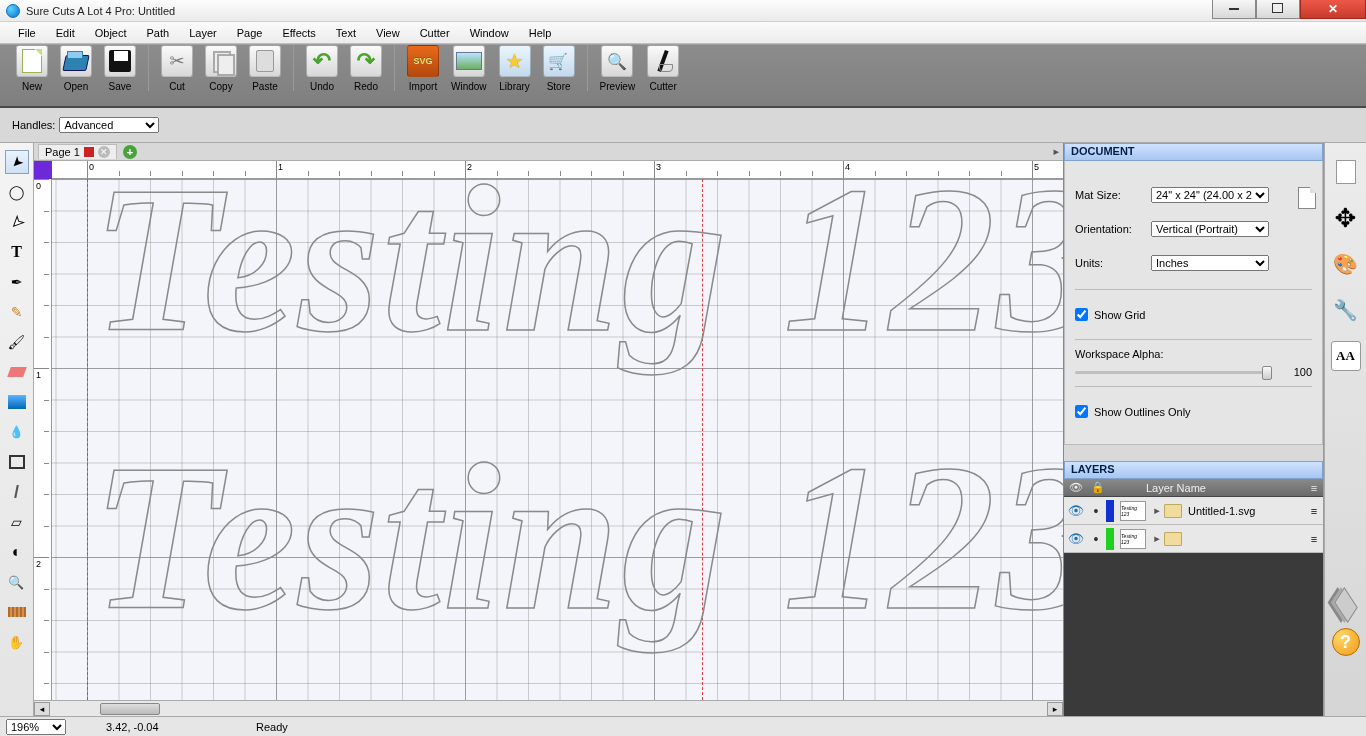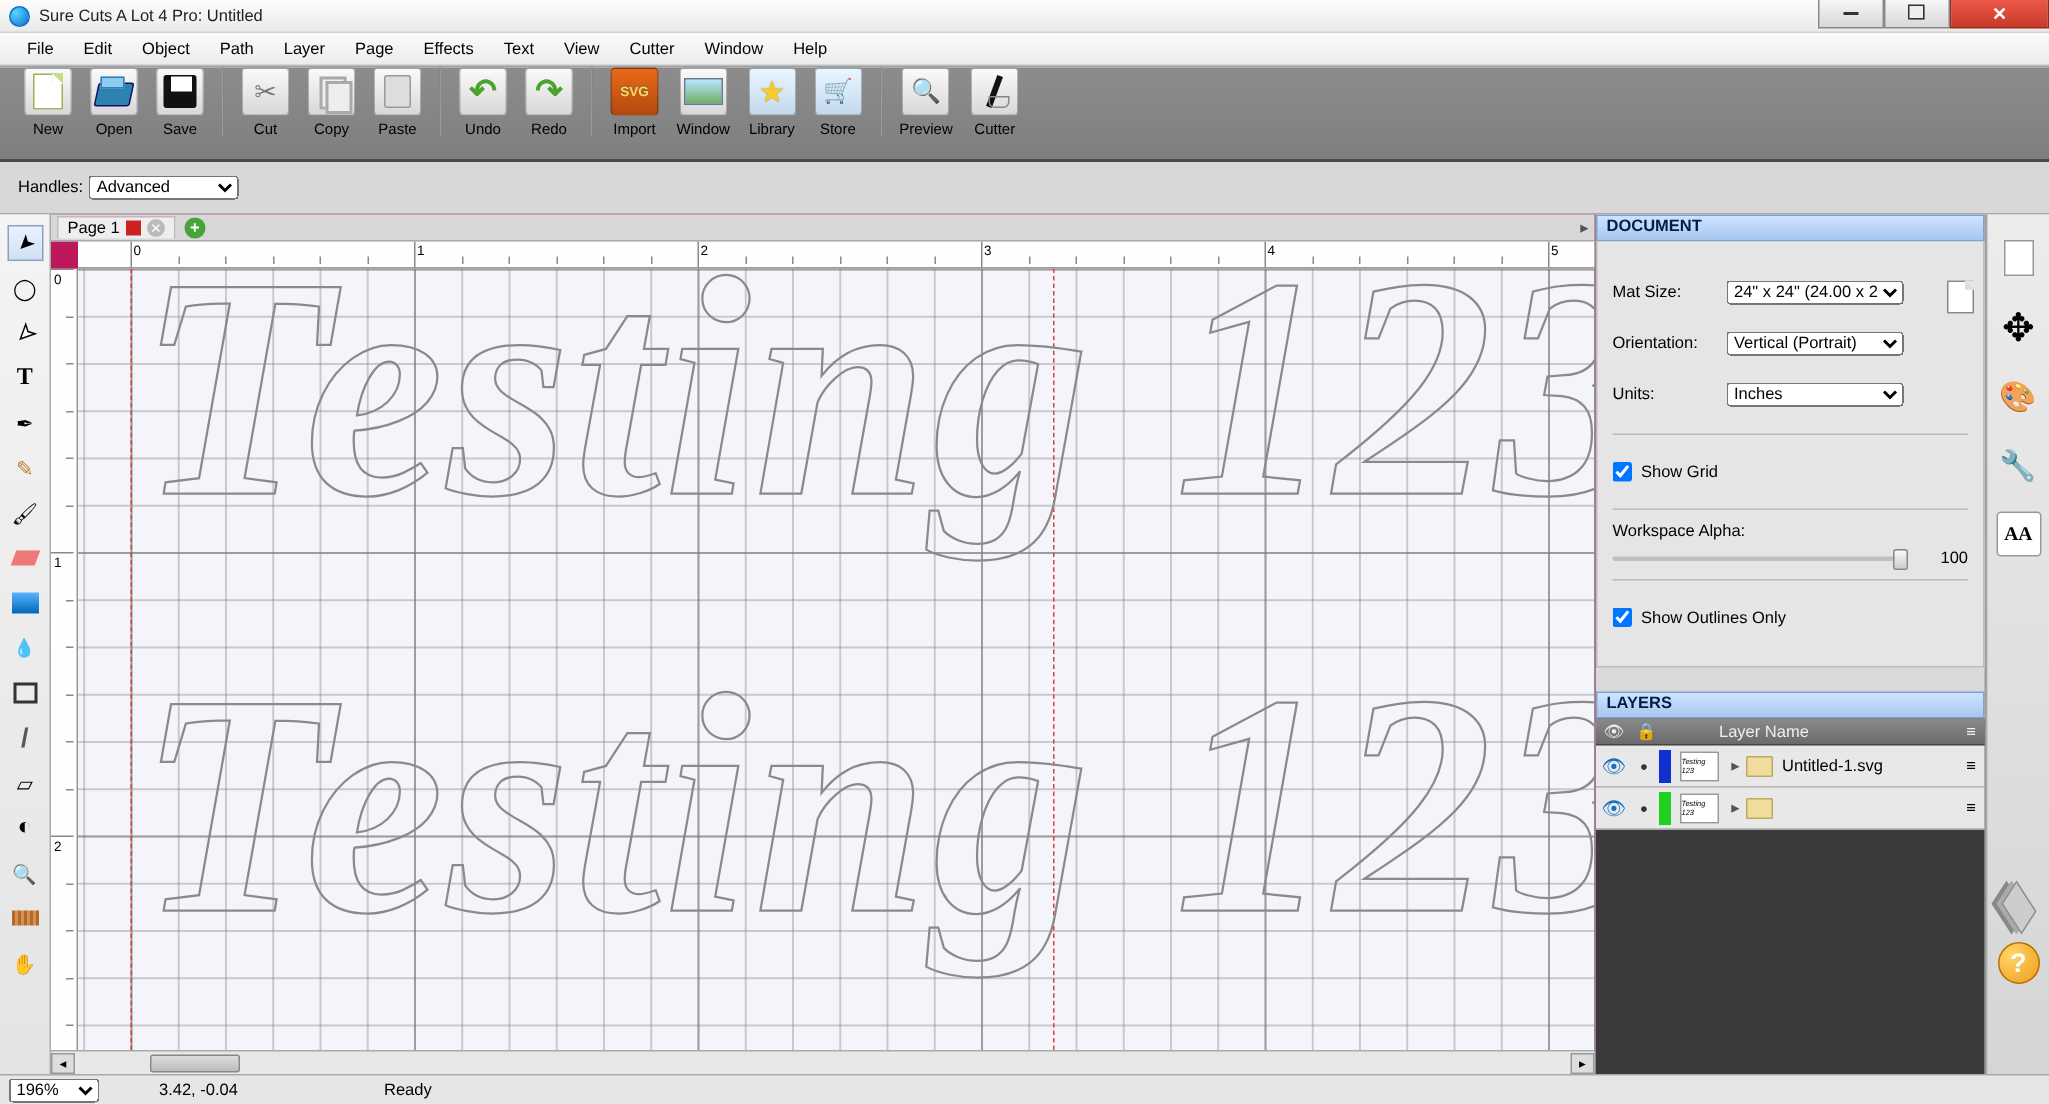--- a/index.html
+++ b/index.html
@@ -75,21 +75,21 @@
   .lt-eyedrop::before{content:"💧";font-size:12px;}
   .lt-shape{border:2px solid #333!important;width:16px!important;height:14px!important;}
   .lt-knife::before{content:"/";font-weight:bold;font-size:18px;color:#555;}
   .lt-distort::before{content:"▱";}
   .lt-bool::before{content:"◐";font-size:16px;}
   .lt-zoom::before{content:"🔍";font-size:13px;color:#2a6fb0;}
   .lt-ruler{background:repeating-linear-gradient(90deg,#b06a2a 0 2px,#d89050 2px 4px);width:18px;height:10px;}
   .lt-hand::before{content:"✋";font-size:13px;}
 
   
-  .canvas-wrap{ flex:1; display:flex; flex-direction:column; background:#be185d; border-right:1px solid #888; position:relative;}
+  .canvas-wrap{ flex:1; display:flex; flex-direction:column; background:#6d28d9; border-right:1px solid #888; position:relative;}
   .tabbar{ height:18px; background:#d8d8d8; display:flex;align-items:center; padding-left:4px; border-bottom:1px solid #aaa;}
   .tab{ display:flex;align-items:center; gap:4px; padding:1px 6px; background:#eee; border:1px solid #bbb; border-bottom:none; font-size:11px;}
   .tab .sq{width:10px;height:10px;background:#c22;}
   .tab .x{width:12px;height:12px;border-radius:50%;background:#bbb;color:#fff;font-size:9px;display:flex;align-items:center;justify-content:center;}
   .addtab{width:14px;height:14px;border-radius:50%;background:#4aa33a;color:#fff;margin-left:6px;display:flex;align-items:center;justify-content:center;font-size:11px;font-weight:bold;}
   .tabbar .right-arrow{position:absolute;right:4px;color:#555;}
 
   .ruler-h{height:18px;background:#fefefe;border-bottom:1px solid #999;position:relative;margin-left:18px; overflow:hidden;}
   .ruler-h .tick{position:absolute;top:0;bottom:2px;border-left:1px solid #888;}
   .ruler-h .num{position:absolute;top:1px;font-size:9px;}

